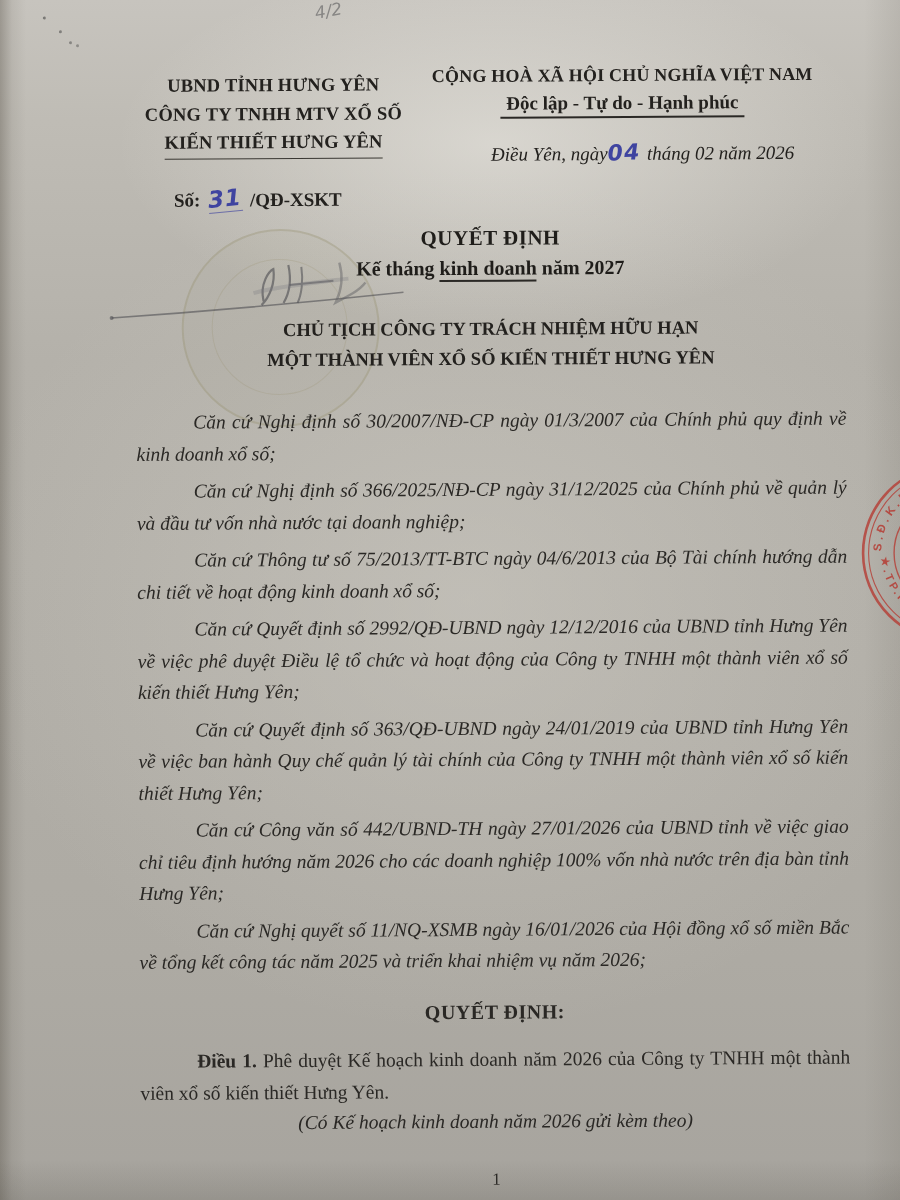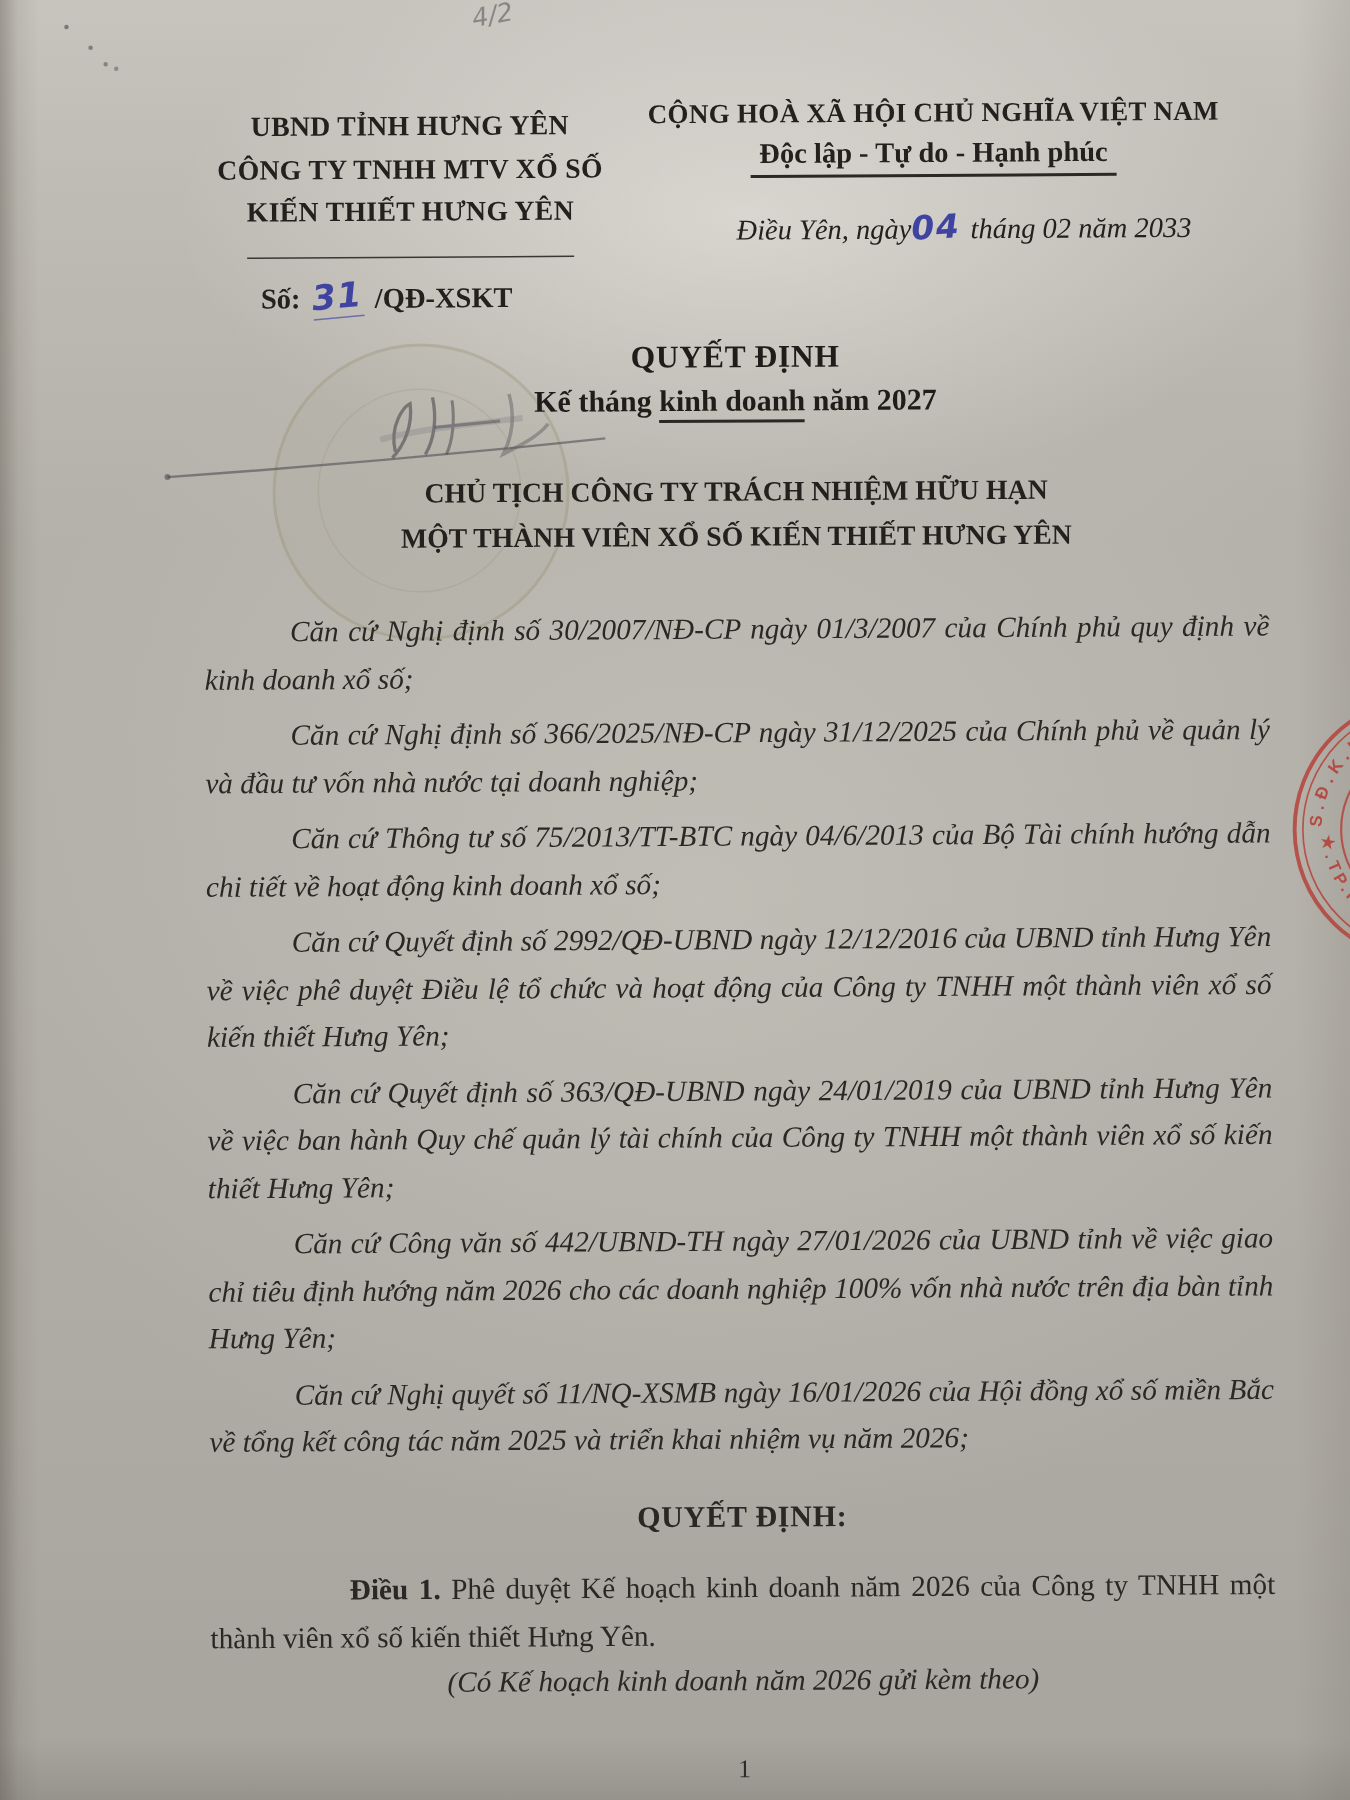--- a/index.html
+++ b/index.html
@@ -19,21 +19,21 @@
   .pencil-note{position:absolute;left:318px;top:0px;font-family:"DejaVu Sans",sans-serif;
     font-style:italic;font-size:17px;color:rgba(80,80,82,.55);transform:rotate(-10deg);}
 
   .staples{position:absolute;left:46px;top:14px;width:3px;height:3px;border-radius:50%;
     background:rgba(60,60,60,.55);
     box-shadow:16px 14px 0 rgba(60,60,60,.5), 26px 25px 0 rgba(60,60,60,.45), 33px 28px 0 rgba(60,60,60,.4);}
 
   
   .hdr-left{position:absolute;left:128px;top:70px;width:296px;text-align:center;
     font-weight:bold;font-size:18.5px;line-height:28.5px;color:#23211e;letter-spacing:.2px;}
-  .hdr-left .u{display:inline-block;border-bottom:1.5px solid #3a3833;padding-bottom:14px;}
+  .hdr-left .u{display:inline-block;border-bottom:1.5px solid #3a3833;padding-bottom:1px;}
   .doc-number{position:absolute;left:176px;top:184px;font-size:19px;font-weight:bold;color:#23211e;}
   .hand-blue{font-family:"DejaVu Sans",sans-serif;font-style:italic;font-weight:600;color:#3f44a0;
     display:inline-block;transform:rotate(-5deg);letter-spacing:1px;}
   .doc-number .hand-blue{font-size:23px;border-bottom:1.5px solid rgba(63,68,160,.65);margin:0 3px;}
 
   .hdr-right{position:absolute;left:420px;top:66px;width:410px;text-align:center;color:#23211e;}
   .motto1{font-weight:bold;font-size:18px;letter-spacing:.2px;}
   .motto2{font-weight:bold;font-size:19px;display:inline-block;margin-top:6px;
     border-bottom:2px solid #2a2825;padding:0 6px 2px 6px;}
   .dateline{margin-top:22px;font-style:italic;font-size:19px;text-align:center;padding-left:40px;}
@@ -56,21 +56,21 @@
 
   .authority{position:absolute;left:137px;top:314px;width:710px;text-align:center;
     font-weight:bold;font-size:18.5px;line-height:30px;color:#23211e;}
 
   
   .body-flow{position:absolute;left:137px;top:405px;width:710px;font-size:19.5px;}
   .canc{font-style:italic;text-align:justify;text-indent:57px;line-height:31.5px;margin:0 0 6px 0;}
   .decide-heading{text-align:center;font-weight:bold;font-size:20px;letter-spacing:.5px;
     margin:24px 0 20px 0;font-style:normal;}
   .article{font-style:normal;text-align:justify;text-indent:57px;line-height:32px;margin:0;}
-  .article b{font-weight:bold;margin-left:36px;}
+  .article b{font-weight:bold;}
   .attach-note{font-style:italic;text-align:center;margin:3px 0 0 0;font-size:19.5px;}
 
   .page-number{position:absolute;left:0;top:1170px;width:985px;text-align:center;font-size:17px;color:#2a2825;}
 
   
   .red-stamp{position:absolute;left:849px;top:452px;width:160px;height:212px;}
 
   .shadow-bottom{position:absolute;left:0;bottom:0;width:100%;height:40px;
     background:linear-gradient(to top, rgba(75,72,64,.18), rgba(75,72,64,0));}
 </style>
@@ -93,21 +93,21 @@
     <span>Số:</span>
     <span class="hand-blue">31</span>
     <span>/QĐ-XSKT</span>
   </div>
 
   <div class="hdr-right">
     <div class="motto1">CỘNG HOÀ XÃ HỘI CHỦ NGHĨA VIỆT NAM</div>
     <div><span class="motto2">Độc lập - Tự do - Hạnh phúc</span></div>
     <div class="dateline">
       <span>Điều Yên, ngày</span><span class="hand-blue">04</span>
-      <span>tháng 02 năm 2033</span>
+      <span>tháng 02 năm 2026</span>
     </div>
   </div>
 
   <div class="ghost-stamp">
       <div class="inner"></div>
     </div>
 
   <div class="title-block">
     <div class="title1">QUYẾT ĐỊNH</div>
     <div class="title2"><span>Kế tháng </span><span class="u">kinh doanh</span><span> năm 2027</span></div>

